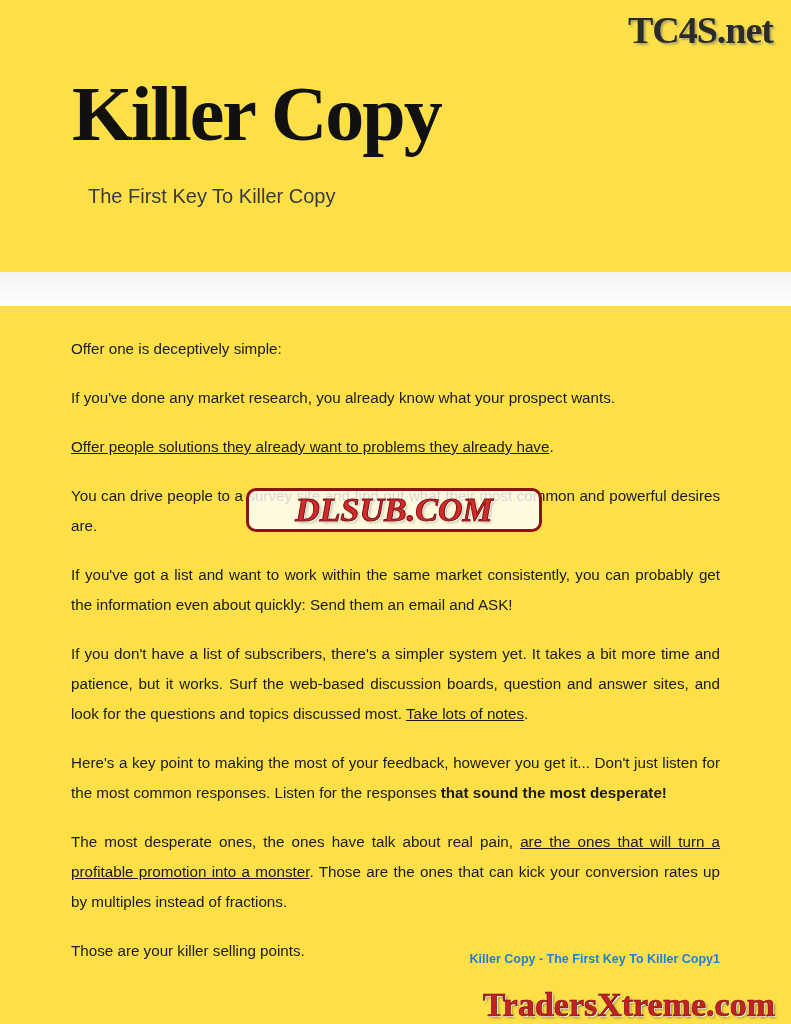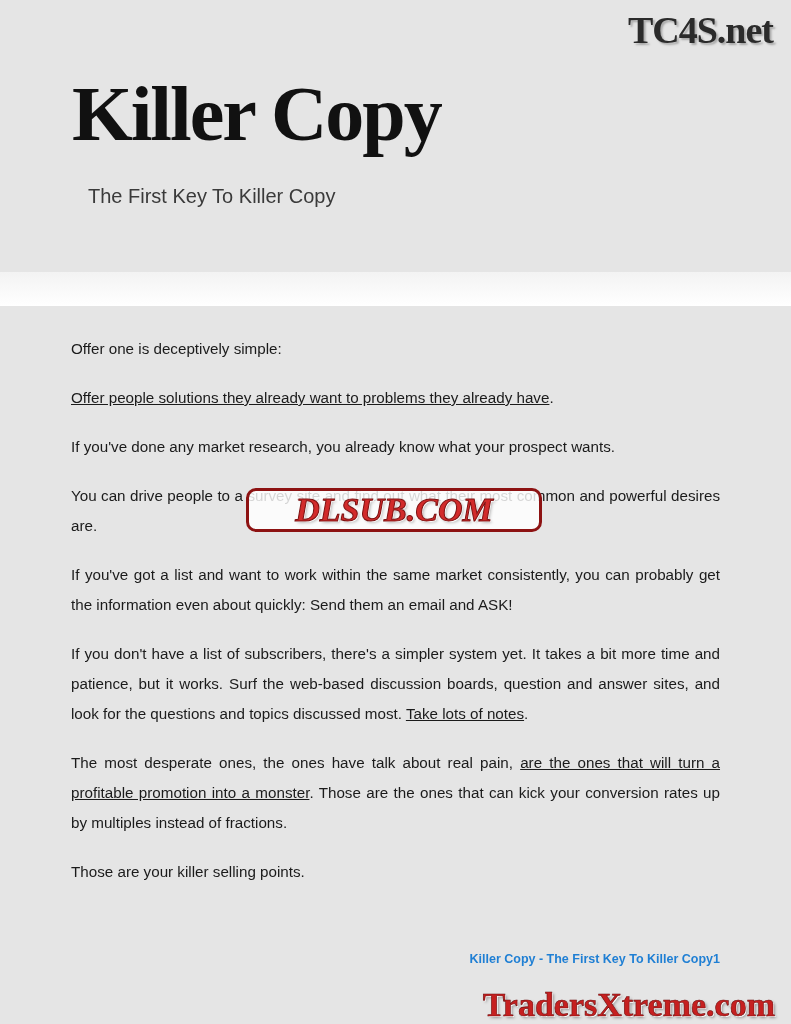--- a/index.html
+++ b/index.html
@@ -9,21 +9,21 @@
   }
   body {
     font-family: "Liberation Sans", sans-serif;
     color: #1a1a1a;
   }
   .page {
     position: relative;
     width: 791px;
     height: 1024px;
     overflow: hidden;
-    background: #e5e5e5;
+    background: #fde047;
   }
 
   
   .brand-top {
     position: absolute;
     top: 8px;
     right: 18px;
     font-family: "Liberation Serif", serif;
     font-weight: bold;
     font-size: 38px;
@@ -158,30 +158,31 @@
     <h1 class="doc-title">Killer Copy</h1>
     <h2 class="doc-subtitle">The First Key To Killer Copy</h2>
   </div>
 
   <div class="band-line"></div>
   <div class="band"></div>
 
   <div class="body-copy">
     <p>Offer one is deceptively simple:</p>
 
+    <p>If you've done any market research, you already know what your prospect wants.</p>
+
     <p><span class="u">Offer people solutions they already want to problems they already have</span><span>.</span></p>
-
-    <p>If you've done any market research, you already know what your prospect wants.</p>
 
     <p>You can drive people to a survey site and find out what their most common and powerful desires are.</p>
 
     <p>If you've got a list and want to work within the same market consistently, you can probably get the information even about quickly: Send them an email and ASK!</p>
 
     <p><span>If you don't have a list of subscribers, there's a simpler system yet. It takes a bit more time and patience, but it works. Surf the web-based discussion boards, question and answer sites, and look for the questions and topics discussed most. </span><span class="u">Take lots of notes</span><span>.</span></p>
 
+    <p><span>Here's a key point to making the most of your feedback, however you get it... Don't just listen for the most common responses. Listen for the responses </span><span class="b">that sound the most desperate!</span></p>
 
 
     <p><span>The most desperate ones, the ones have talk about real pain, </span><span class="u">are the ones that will turn a profitable promotion into a monster</span><span>. Those are the ones that can kick your conversion rates up by multiples instead of fractions.</span></p>
 
     <p>Those are your killer selling points.</p>
   </div>
 
   <div class="watermark">DLSUB.COM</div>
 
   <div class="footer">

